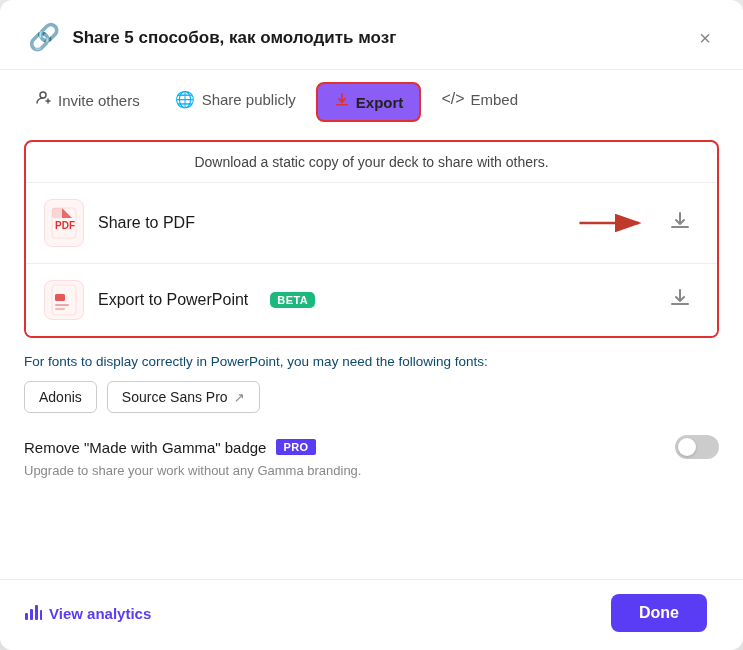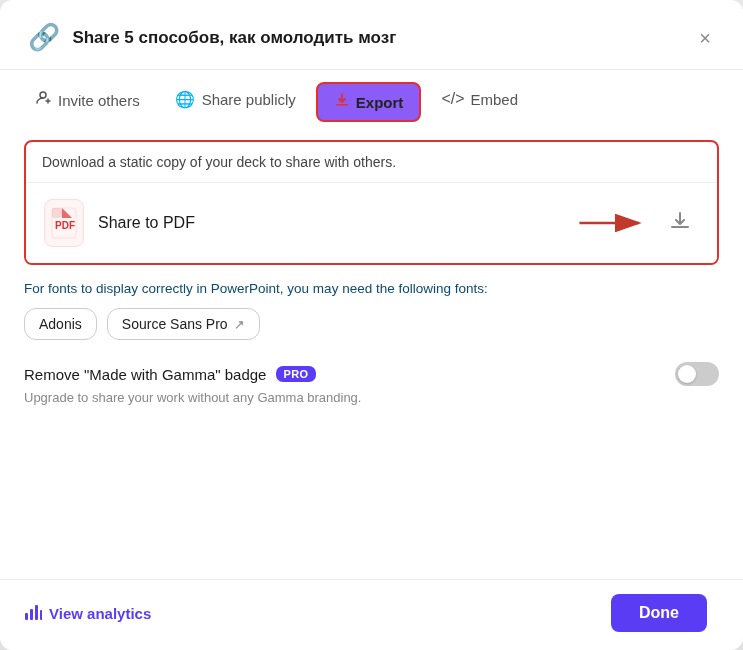--- a/index.html
+++ b/index.html
@@ -88,20 +88,21 @@
       border: 2px solid #e03030;
       border-radius: 8px;
       overflow: hidden;
       margin-bottom: 16px;
     }
     .export-box-desc {
       padding: 12px 16px;
       font-size: 14px;
       color: #444;
       border-bottom: 1px solid #eee;
+      text-align: center;
     }
     .export-item {
       display: flex;
       align-items: center;
       justify-content: space-between;
       padding: 16px 18px;
       border-bottom: 1px solid #eee;
       background: #fff;
     }
     .export-item:last-child { border-bottom: none; }
@@ -174,21 +175,21 @@
       color: #0c4a6e;
       margin-bottom: 12px;
     }
     .font-tags {
       display: flex;
       gap: 10px;
       margin-bottom: 22px;
     }
     .font-tag {
       border: 1.5px solid #ccc;
-      border-radius: 12px;
+      border-radius: 6px;
       padding: 7px 14px;
       font-size: 14px;
       color: #222;
       background: #fff;
       cursor: pointer;
       display: flex;
       align-items: center;
       gap: 6px;
     }
     .remove-badge-row {
@@ -206,21 +207,21 @@
       font-size: 15px;
       color: #1a1a1a;
       font-weight: 500;
     }
     .pro-badge {
       display: inline-block;
       background: #5b3cf5;
       color: #fff;
       font-size: 11px;
       font-weight: 700;
-      border-radius: 7px;
+      border-radius: 2px;
       padding: 2px 7px;
       letter-spacing: 0.04em;
     }
     .toggle {
       width: 44px;
       height: 24px;
       background: #ccc;
       border-radius: 12px;
       position: relative;
       cursor: pointer;
@@ -345,20 +346,40 @@
           </svg>
           <button class="download-btn">
             <svg width="22" height="22" viewBox="0 0 22 22" fill="none">
               <path d="M11 3v11M7 10l4 4 4-4" stroke="#888" stroke-width="2" stroke-linecap="round" stroke-linejoin="round"></path>
               <path d="M3 17h16" stroke="#888" stroke-width="2" stroke-linecap="round"></path>
             </svg>
           </button>
         </div>
       </div>
 
+      <div class="export-item">
+        <div class="export-item-left">
+          <div class="export-icon-ppt">
+            <svg width="28" height="32" viewBox="0 0 28 32">
+              <rect x="2" y="1" width="24" height="30" rx="3" fill="#fff5f5" stroke="#fdd" stroke-width="1"></rect>
+              <rect x="5" y="10" width="10" height="7" rx="1.5" fill="#e03030" opacity="0.8"></rect>
+              <rect x="5" y="20" width="14" height="2" rx="1" fill="#e03030" opacity="0.4"></rect>
+              <rect x="5" y="24" width="10" height="2" rx="1" fill="#e03030" opacity="0.3"></rect>
+            </svg>
+          </div>
+          <span class="export-item-label">Export to PowerPoint</span>
+          <span class="beta-badge">BETA</span>
+        </div>
+        <button class="download-btn">
+          <svg width="22" height="22" viewBox="0 0 22 22" fill="none">
+            <path d="M11 3v11M7 10l4 4 4-4" stroke="#888" stroke-width="2" stroke-linecap="round" stroke-linejoin="round"></path>
+            <path d="M3 17h16" stroke="#888" stroke-width="2" stroke-linecap="round"></path>
+          </svg>
+        </button>
+      </div>
     </div>
 
     <p class="fonts-notice">For fonts to display correctly in PowerPoint, you may need the following fonts:</p>
     <div class="font-tags">
       <div class="font-tag">
         <span>Adonis</span>
       </div>
       <div class="font-tag">
         <span>Source Sans Pro</span>
         <span style="font-size:13px; color:#888;">↗</span>

